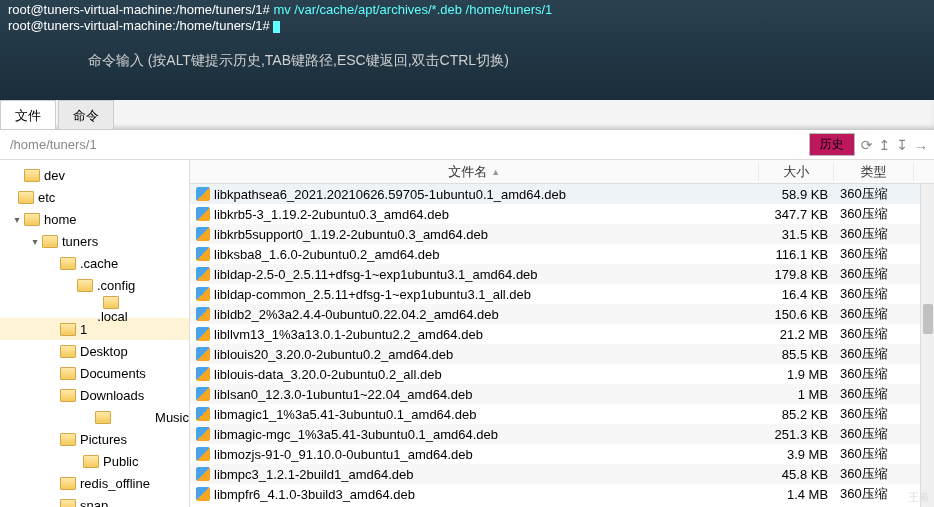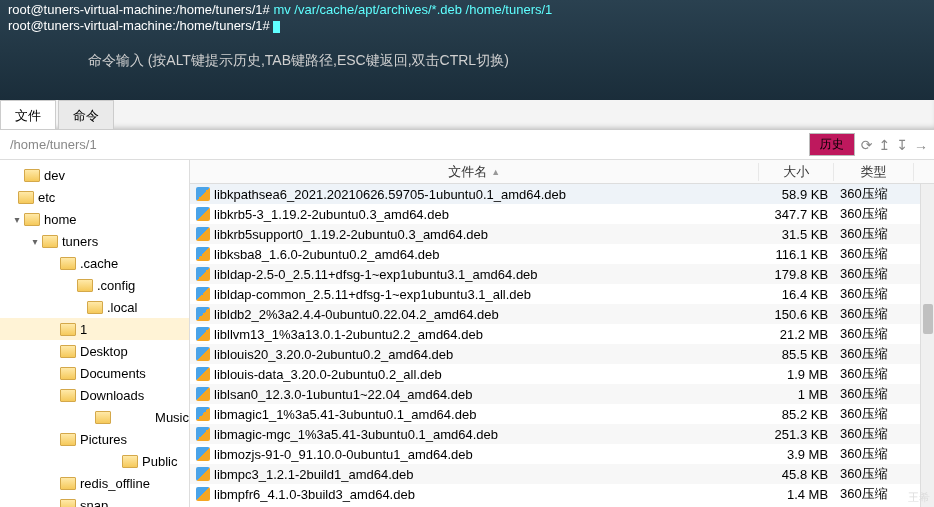--- a/index.html
+++ b/index.html
@@ -114,21 +114,21 @@
       <div class="tree-row" style="padding-left: 46px;">
         <span class="tw"></span>
         <span class="folder-icon"></span>
         <span class="tree-label">.cache</span>
       </div>
       <div class="tree-row" style="padding-left: 63px;">
         <span class="tw"></span>
         <span class="folder-icon"></span>
         <span class="tree-label">.config</span>
       </div>
-      <div class="tree-row" style="padding-left: 73px;">
+      <div class="tree-row" style="padding-left: 36px; flex-direction: column;">
         <span class="tw"></span>
         <span class="folder-icon"></span>
         <span class="tree-label">.local</span>
       </div>
       <div class="tree-row selected" style="padding-left: 46px;">
         <span class="tw"></span>
         <span class="folder-icon"></span>
         <span class="tree-label">1</span>
       </div>
       <div class="tree-row" style="padding-left: 46px;">
@@ -149,21 +149,21 @@
       <div class="tree-row" style="padding-left: 46px; gap: 40px;">
         <span class="tw"></span>
         <span class="folder-icon"></span>
         <span class="tree-label">Music</span>
       </div>
       <div class="tree-row" style="padding-left: 46px;">
         <span class="tw"></span>
         <span class="folder-icon"></span>
         <span class="tree-label">Pictures</span>
       </div>
-      <div class="tree-row" style="padding-left: 69px; margin-left: 39px;">
+      <div class="tree-row" style="padding-left: 69px;">
         <span class="tw"></span>
         <span class="folder-icon"></span>
         <span class="tree-label">Public</span>
       </div>
       <div class="tree-row" style="padding-left: 46px; text-align: right;">
         <span class="tw"></span>
         <span class="folder-icon"></span>
         <span class="tree-label">redis_offline</span>
       </div>
       <div class="tree-row" style="padding-left: 46px;">

